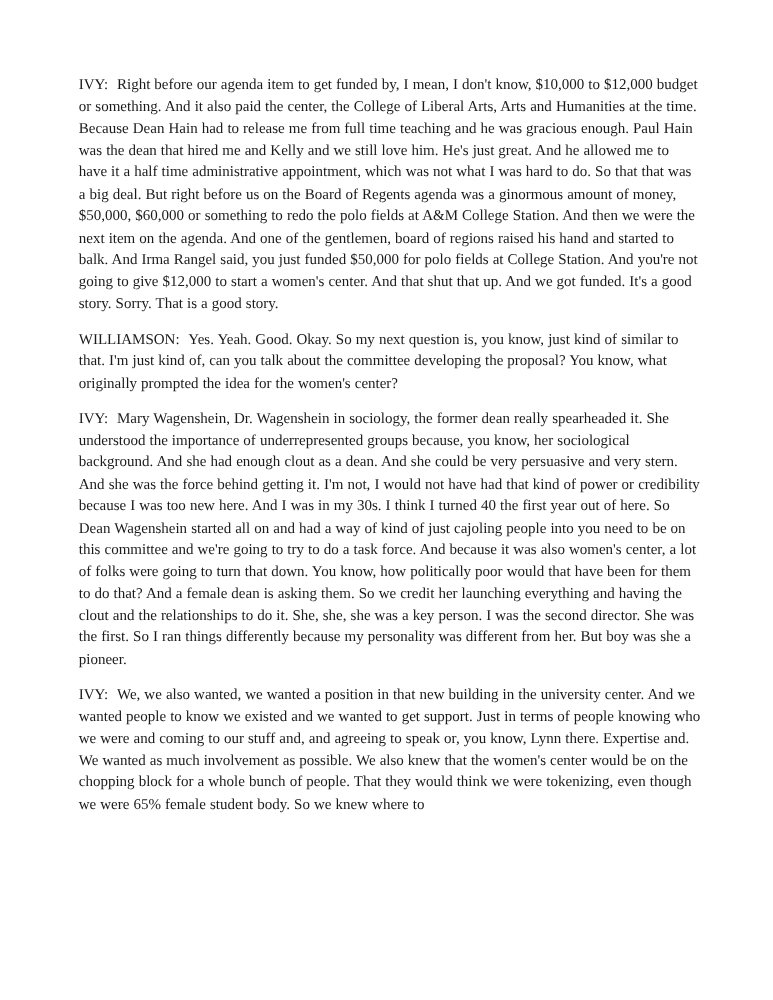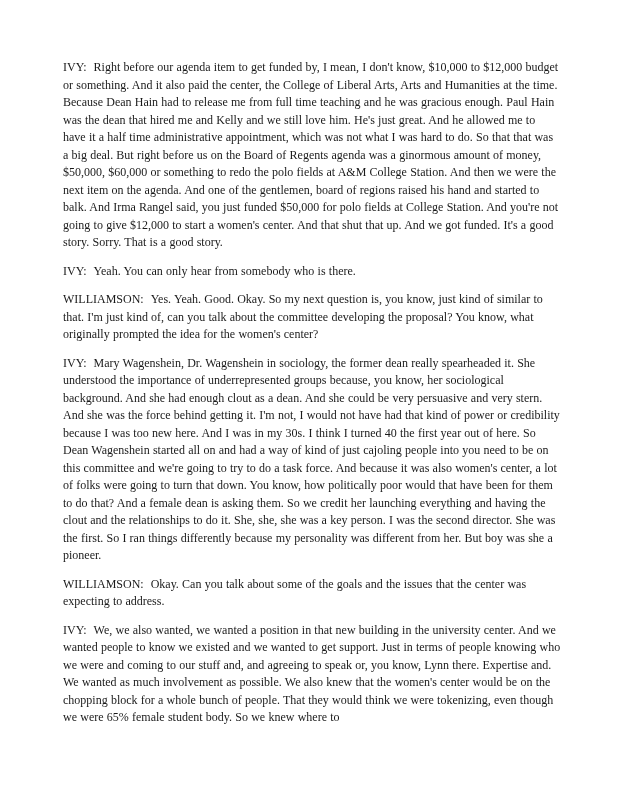--- a/index.html
+++ b/index.html
@@ -33,23 +33,21 @@
   }
 </style>
 </head>
 <body>
 
 <div class="page">
 
   <p class="para"><span class="speaker">IVY:</span><span>Right before our agenda item to get funded by, I mean, I don't know, $10,000 to $12,000 budget or something. And it also paid the center, the College of Liberal Arts, Arts and Humanities at the time. Because Dean Hain had to release me from full time teaching and he was gracious enough. Paul Hain was the dean that hired me and Kelly and we still love him. He's just great. And he allowed me to have it a half time administrative appointment, which was not what I was hard to do. So that that was a big deal. But right before us on the Board of Regents agenda was a ginormous amount of money, $50,000, $60,000 or something to redo the polo fields at A&amp;M College Station. And then we were the next item on the agenda. And one of the gentlemen, board of regions raised his hand and started to balk. And Irma Rangel said, you just funded $50,000 for polo fields at College Station. And you're not going to give $12,000 to start a women's center. And that shut that up. And we got funded. It's a good story. Sorry. That is a good story.</span></p>
 
 
-  <p class="para"><span class="speaker">IVY:</span><span>Yeah. You can only hear from somebody who is there.</span></p>
 
   <p class="para"><span class="speaker">WILLIAMSON:</span><span>Yes. Yeah. Good. Okay. So my next question is, you know, just kind of similar to that. I'm just kind of, can you talk about the committee developing the proposal? You know, what originally prompted the idea for the women's center?</span></p>
 
   <p class="para"><span class="speaker">IVY:</span><span>Mary Wagenshein, Dr. Wagenshein in sociology, the former dean really spearheaded it. She understood the importance of underrepresented groups because, you know, her sociological background. And she had enough clout as a dean. And she could be very persuasive and very stern. And she was the force behind getting it. I'm not, I would not have had that kind of power or credibility because I was too new here. And I was in my 30s. I think I turned 40 the first year out of here. So Dean Wagenshein started all on and had a way of kind of just cajoling people into you need to be on this committee and we're going to try to do a task force. And because it was also women's center, a lot of folks were going to turn that down. You know, how politically poor would that have been for them to do that? And a female dean is asking them. So we credit her launching everything and having the clout and the relationships to do it. She, she, she was a key person. I was the second director. She was the first. So I ran things differently because my personality was different from her. But boy was she a pioneer.</span></p>
 
-  <p class="para"><span class="speaker">WILLIAMSON:</span><span>Okay. Can you talk about some of the goals and the issues that the center was expecting to address.</span></p>
 
   <p class="para"><span class="speaker">IVY:</span><span>We, we also wanted, we wanted a position in that new building in the university center. And we wanted people to know we existed and we wanted to get support. Just in terms of people knowing who we were and coming to our stuff and, and agreeing to speak or, you know, Lynn there. Expertise and. We wanted as much involvement as possible. We also knew that the women's center would be on the chopping block for a whole bunch of people. That they would think we were tokenizing, even though we were 65% female student body. So we knew where to</span></p>
 
 </div>
 
 </body></html>

